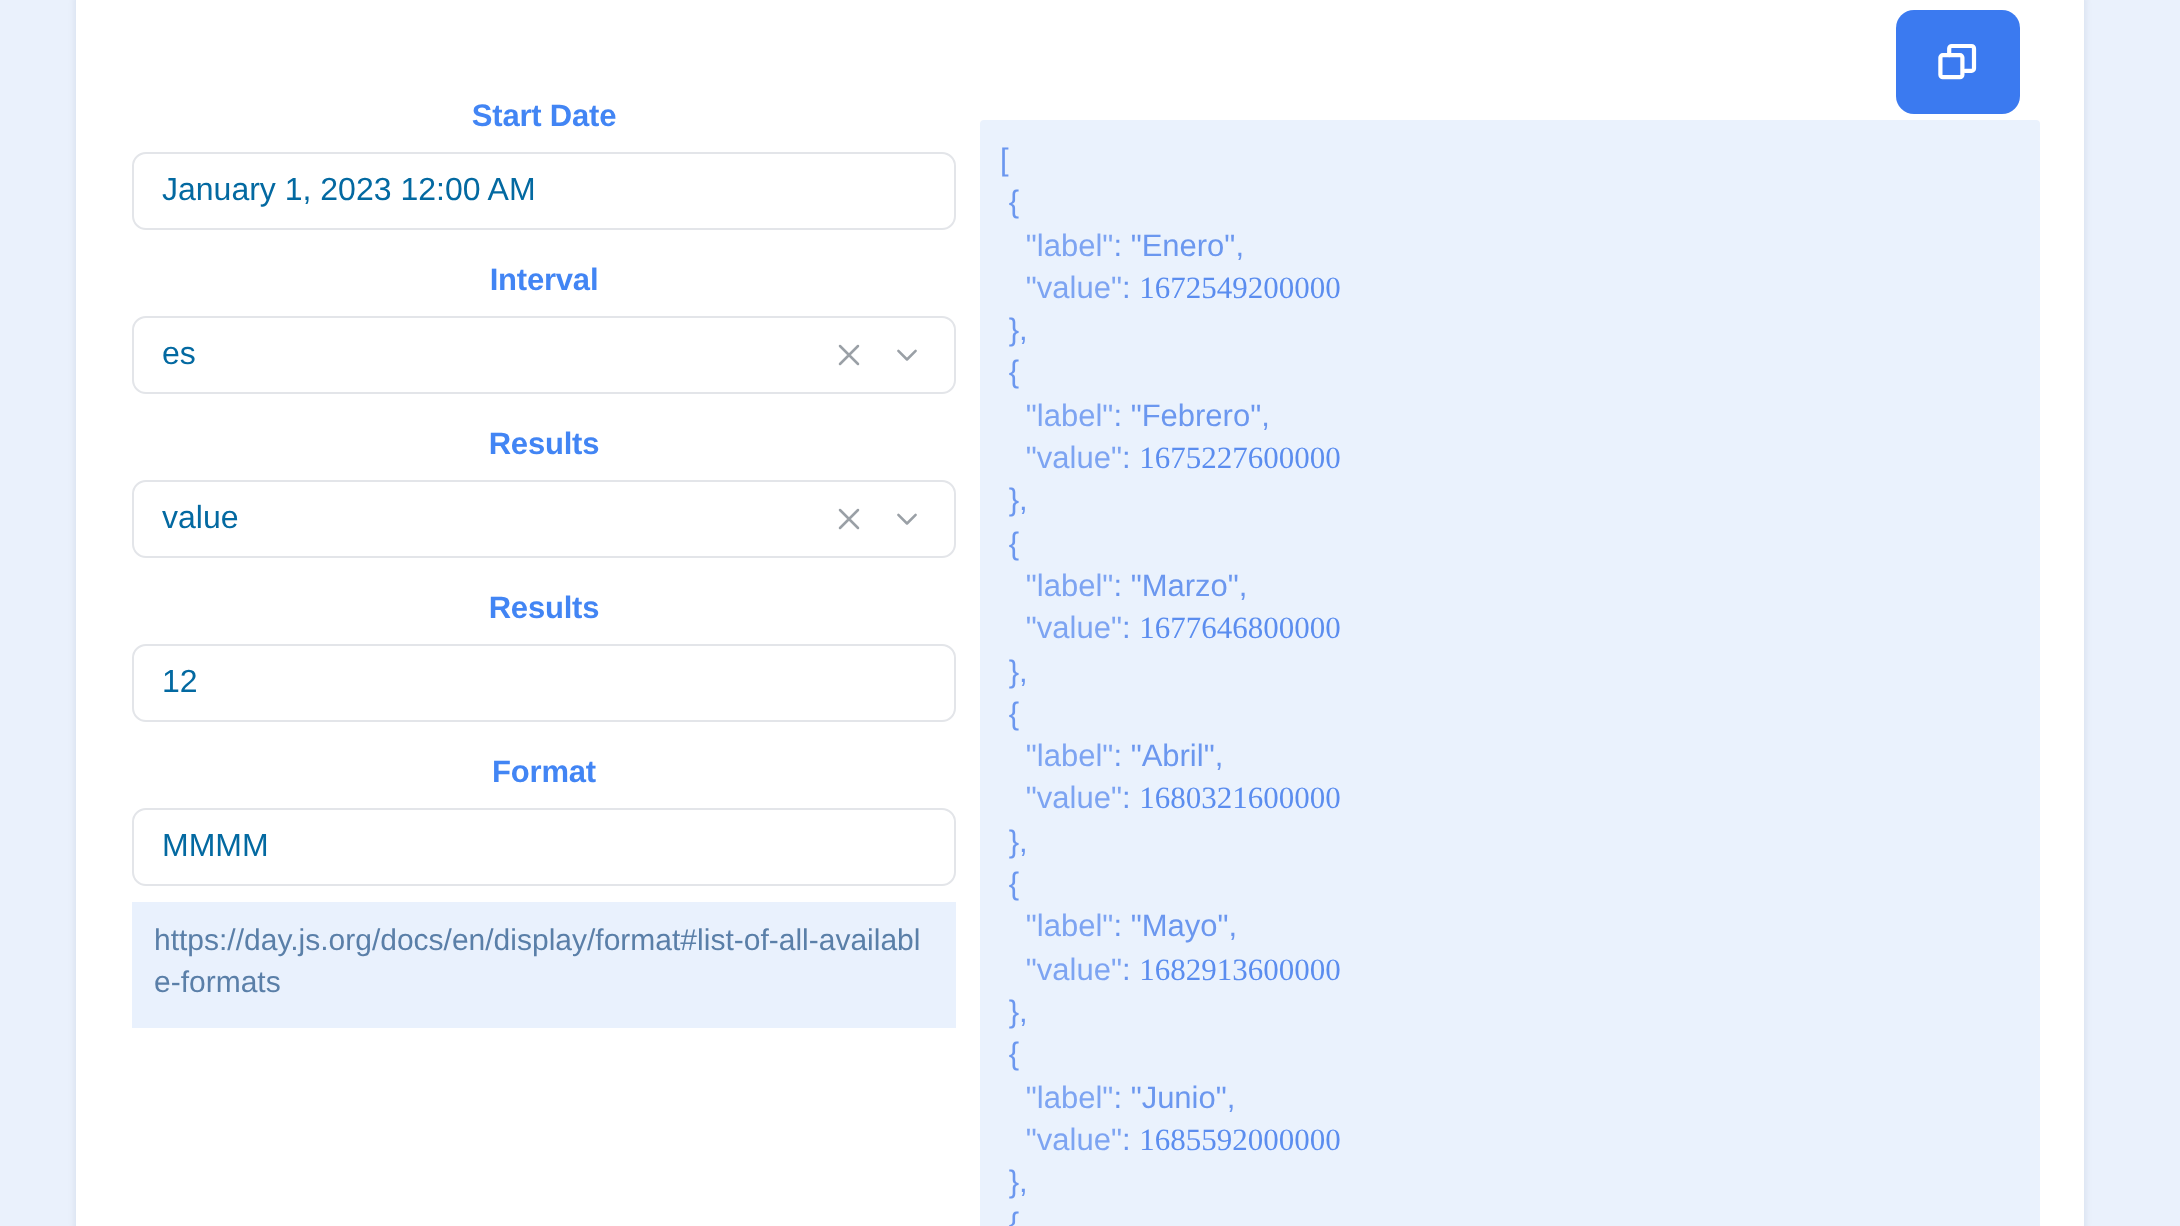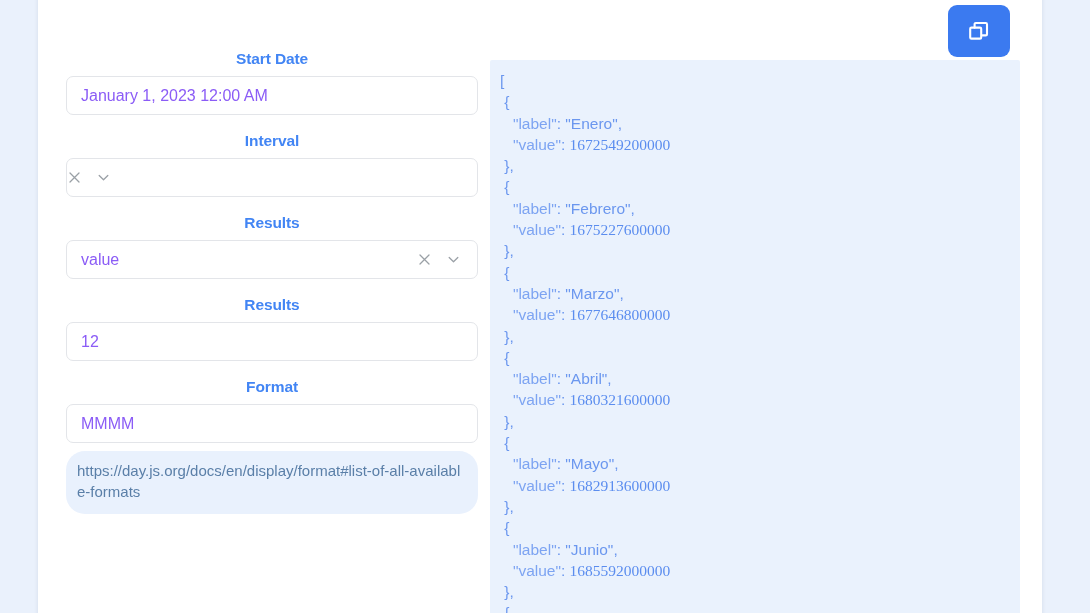--- a/index.html
+++ b/index.html
@@ -101,21 +101,21 @@
     border: 1px solid #e3e5e9;
     border-radius: 7px;
     display: flex;
     align-items: center;
   }
 
   .input-value {
     flex: 1;
     padding: 0 14px;
     font-size: 16px;
-    color: #8b5cf6;
+    color: #0369a1;
     line-height: 37px;
     white-space: nowrap;
     overflow: hidden;
   }
 
   .select-icons {
     display: flex;
     align-items: center;
     gap: 14px;
     padding-right: 16px;
@@ -131,21 +131,20 @@
   
   .hint-box {
     width: 412px;
     margin-top: 8px;
     padding: 9px 11px 11px 11px;
     background: #e9f1fd;
     font-size: 15px;
     line-height: 1.42;
     color: #5a7fa8;
     word-break: break-all;
-    border-radius: 19px;
   }
 
   
   .json-pre {
     position: absolute;
     left: 0;
     top: 0;
     padding: 10px 0 0 10px;
     font-family: "Liberation Sans", sans-serif;
     font-size: 15.5px;
@@ -180,20 +179,21 @@
         <div class="field">
           <span class="field-label">Start Date</span>
           <div class="input-wrap">
             <div class="input-value" placeholder="">January 1, 2023 12:00 AM</div>
           </div>
         </div>
 
         <div class="field">
           <span class="field-label">Interval</span>
           <div class="input-wrap">
+            <div class="input-value">es</div>
             <div class="select-icons">
               <span class="sel-icon">
                 <svg width="15" height="15" viewBox="0 0 16 16" fill="none" stroke="currentColor" stroke-width="1.35" stroke-linecap="round">
                   <path d="M3.2 3.2 L12.8 12.8 M12.8 3.2 L3.2 12.8"></path>
                 </svg>
               </span>
               <span class="sel-icon">
                 <svg width="15" height="15" viewBox="0 0 16 16" fill="none" stroke="currentColor" stroke-width="1.35" stroke-linecap="round" stroke-linejoin="round">
                   <path d="M3.4 5.8 L8 10.4 L12.6 5.8"></path>
                 </svg>

